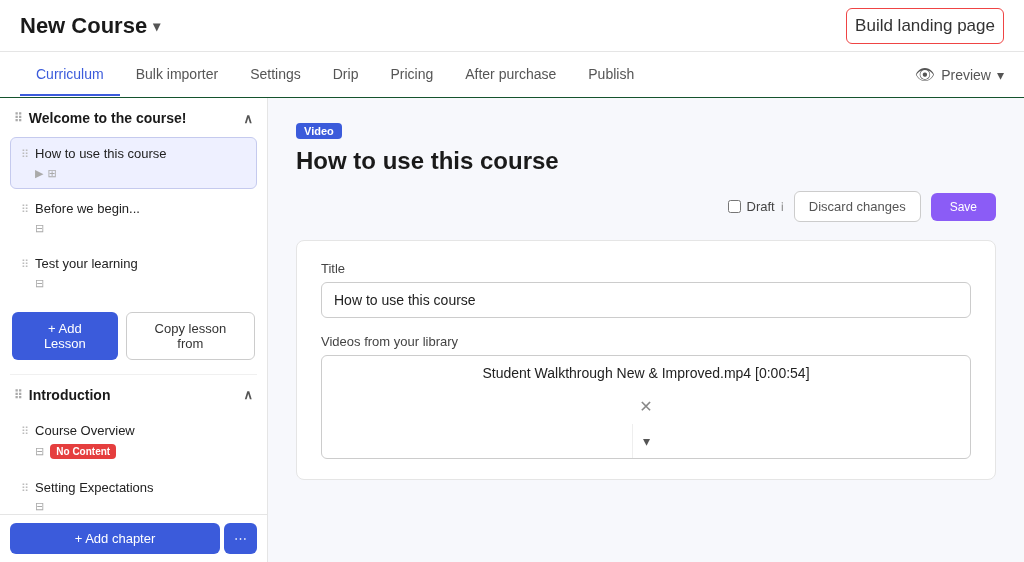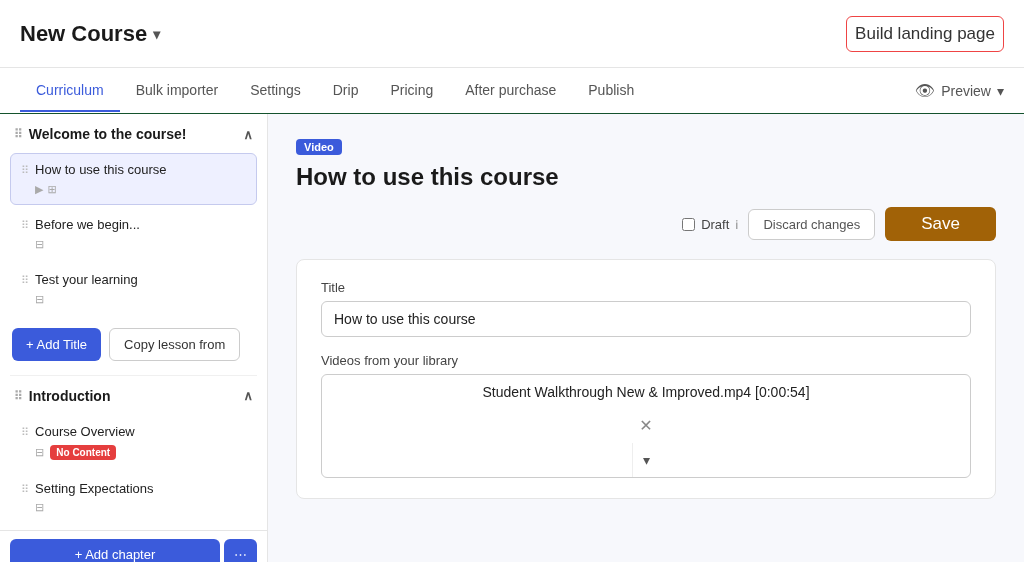--- a/index.html
+++ b/index.html
@@ -1,21 +1,21 @@
 <!DOCTYPE html>
 <html><head>
   <meta charset="utf-8">
   <style>
     * { box-sizing: border-box; margin: 0; padding: 0; }
     body { font-family: -apple-system, BlinkMacSystemFont, 'Segoe UI', sans-serif; font-size: 14px; background: #f9f9f9; color: #333; height: 562px; overflow: hidden; }
 
     
     .top-bar {
       display: flex; align-items: center; justify-content: space-between;
-      padding: 0 20px; height: 68px; background: #fff; border-bottom: 1px solid #e5e5e5;
+      padding: 0 20px; height: 52px; background: #fff; border-bottom: 1px solid #e5e5e5;
     }
     .course-title {
       font-size: 22px; font-weight: 700; display: flex; align-items: center; gap: 6px; color: #1a1a1a;
     }
     .course-title .arrow { font-size: 14px; color: #555; }
     .build-landing-btn {
       border: 1px solid #ef4444; background: #fff; padding: 7px 8px; border-radius: 6px;
       cursor: pointer; font-size: 17px; color: #333;
     }
 
@@ -133,22 +133,22 @@
       display: flex; align-items: center; justify-content: flex-end; gap: 10px; margin-bottom: 18px;
     }
     .draft-checkbox { display: flex; align-items: center; gap: 6px; font-size: 13px; color: #444; }
     .draft-checkbox input[type=checkbox] { cursor: pointer; }
     .info-icon { color: #888; font-size: 12px; cursor: pointer; }
     .discard-btn {
       background: #fff; border: 1px solid #ccc; border-radius: 6px;
       padding: 7px 14px; font-size: 13px; color: #555; cursor: pointer;
     }
     .save-btn {
-      background: #a16207; color: #fff; border: none; border-radius: 6px;
-      padding: 7px 36px; font-size: 17px; cursor: pointer;
+      background: #8b5cf6; color: #fff; border: none; border-radius: 6px;
+      padding: 7px 19px; font-size: 12px; cursor: pointer;
     }
 
     
     .form-card {
       background: #fff; border-radius: 8px; border: 1px solid #e5e5e5;
       padding: 20px 24px;
     }
     .form-label {
       font-size: 13px; font-weight: 500; color: #444; margin-bottom: 6px; display: block;
     }
@@ -236,21 +236,21 @@
         <span class="drag-dot">⠿</span>
         <div class="lesson-info">
           <div class="lesson-name">Test your learning</div>
           <div class="lesson-icons">
             <span>⊟</span>
           </div>
         </div>
       </div>
 
       <div class="lesson-actions">
-        <button class="add-lesson-btn">+ Add Title</button>
+        <button class="add-lesson-btn">+ Add Lesson</button>
         <button class="copy-lesson-btn">Copy lesson from</button>
       </div>
 
       <hr class="section-divider">
 
       <div class="section-header">
         <div class="left">
           <span class="drag-handle">⠿</span>
           <span>Introduction</span>
         </div>

